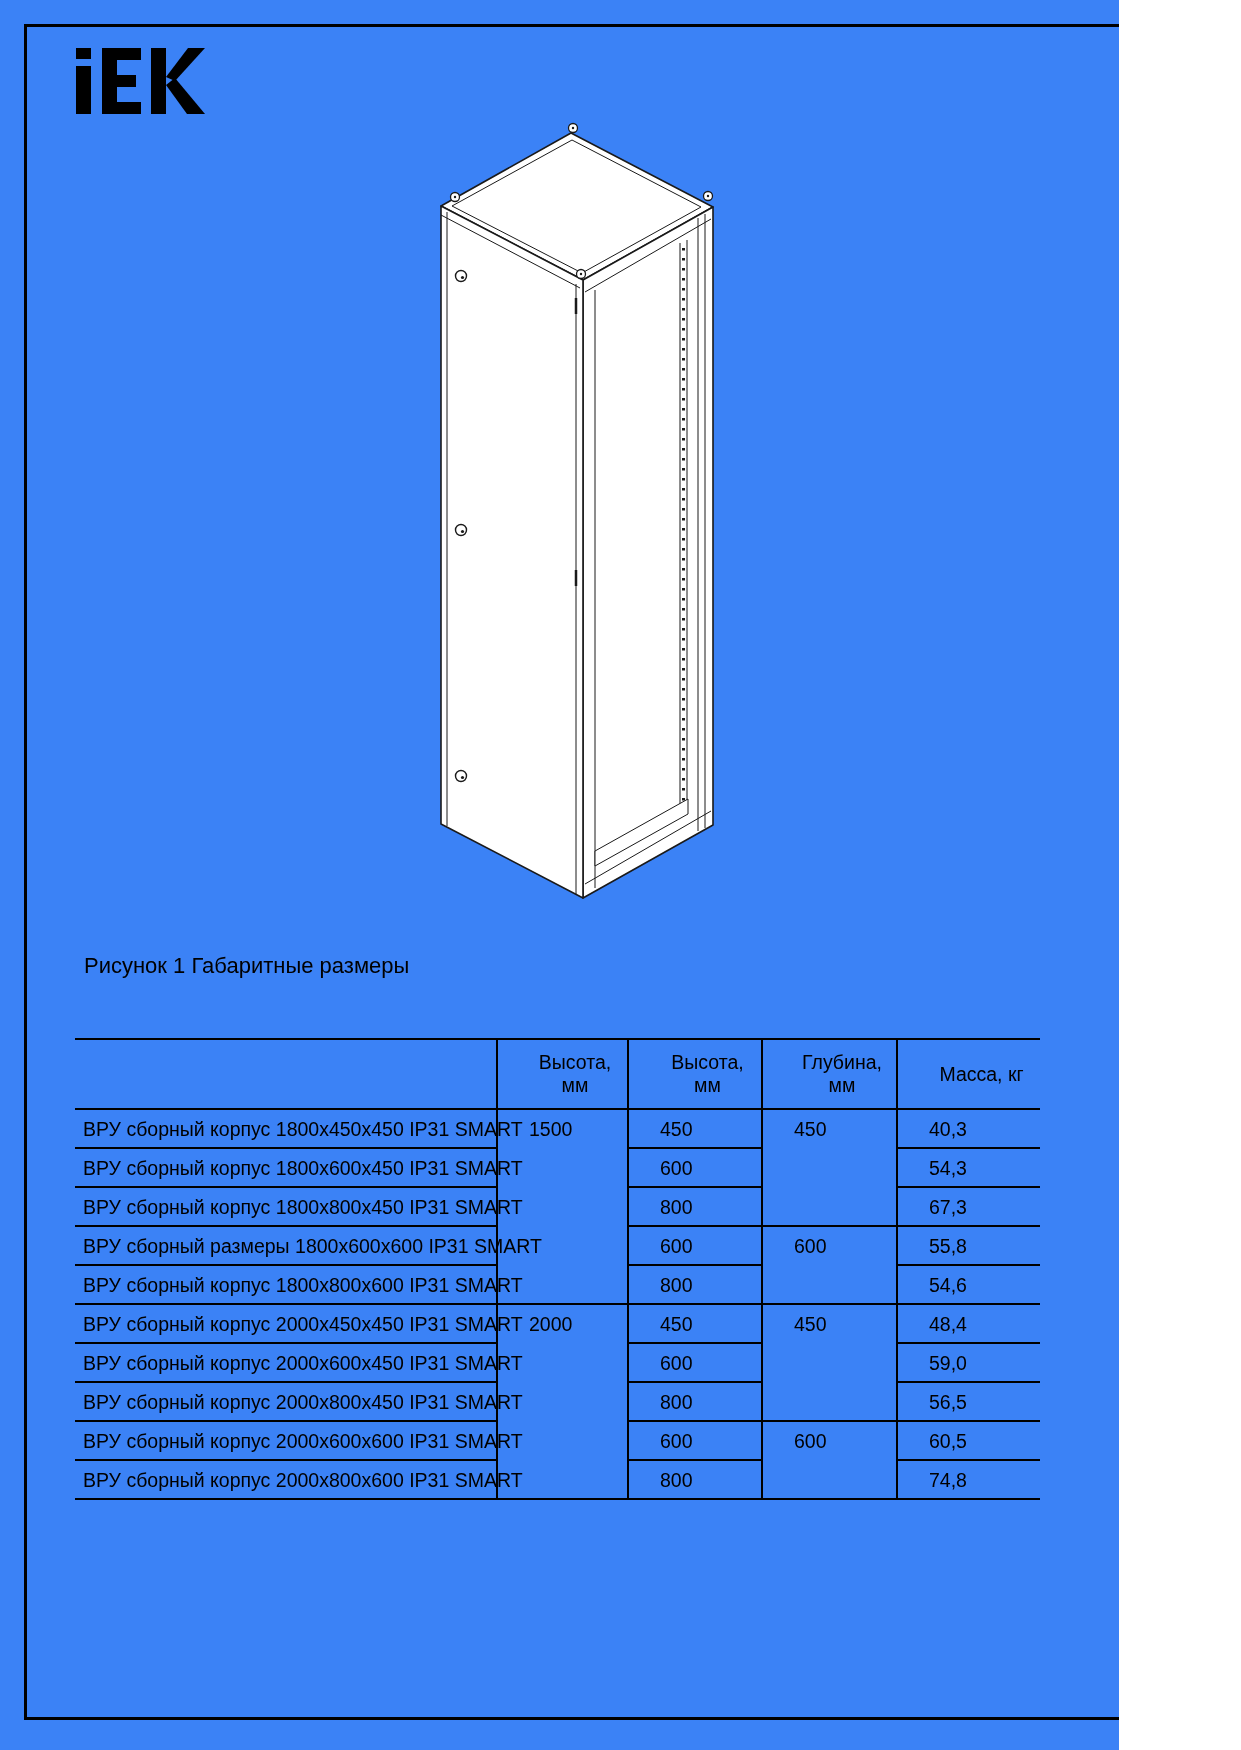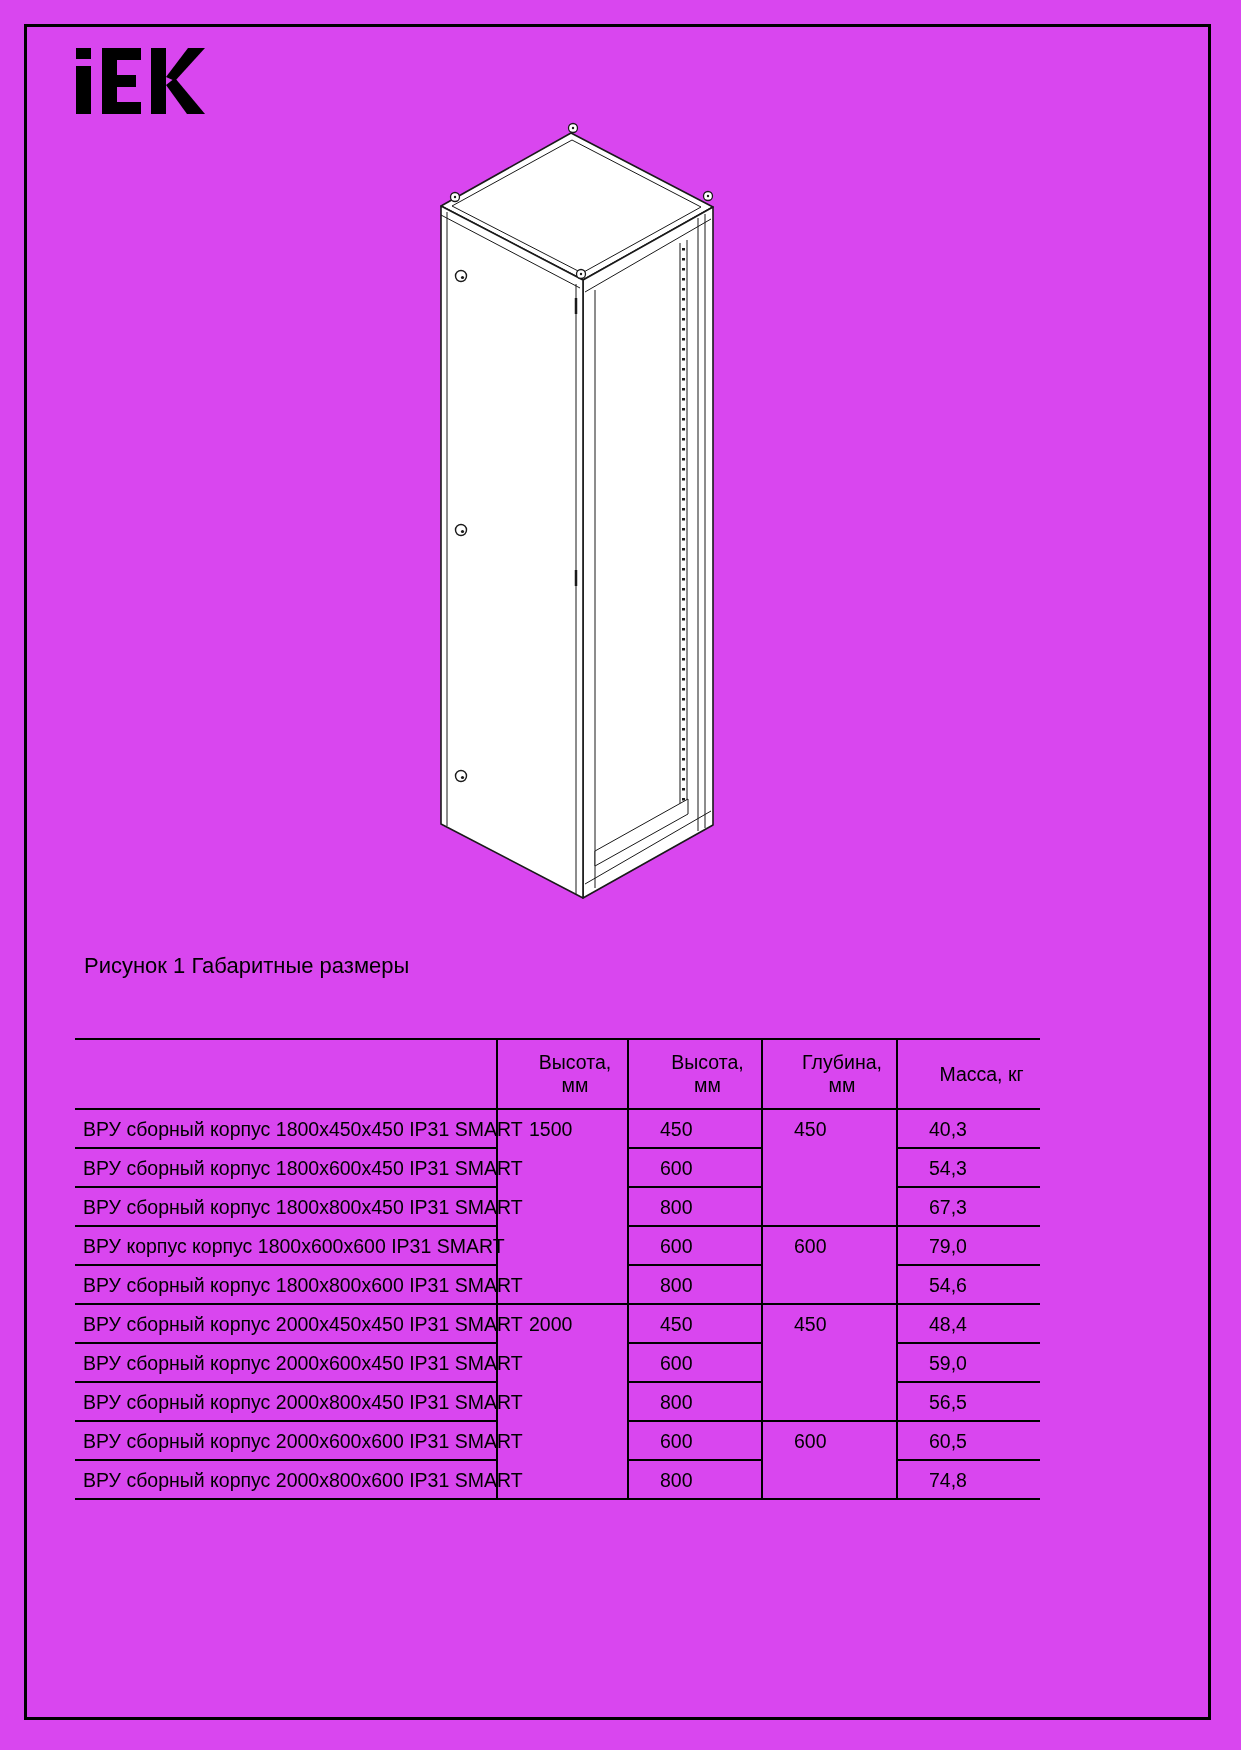--- a/index.html
+++ b/index.html
@@ -1,17 +1,17 @@
 <!DOCTYPE html>
 <html><head>
 <meta charset="utf-8">
 <style>
   html,body{margin:0;padding:0;background:#fff;}
   body{font-family:"Liberation Sans", sans-serif; color:#000;}
-  .page{position:relative;width:1241px;height:1750px;background:#d946ef;overflow:hidden;}
+  .page{position:relative;width:1119px;height:1750px;background:#3b82f6;overflow:hidden;}
   .frame{position:absolute;left:24px;top:24px;width:1187px;height:1696px;border:3px solid #000;box-sizing:border-box;}
   .logo{position:absolute;left:74px;top:48px;}
   .drawing{position:absolute;left:428px;top:118px;}
   .caption{position:absolute;left:84px;top:953px;font-size:22px;color:#000;}
   table.dims{position:absolute;left:75px;top:1038px;width:965px;border-collapse:collapse;table-layout:fixed;font-size:19.5px;}
   table.dims th{border-top:2px solid #000;border-bottom:2px solid #000;font-weight:normal;text-align:center;padding:11px 6px;}
   table.dims td{border-top:2px solid #000;border-bottom:2px solid #000;padding:6px 8px 5px 8px;vertical-align:top;text-align:left;line-height:26px;}
   table.dims .vline{border-left:2px solid #000;padding-left:31px;}
   table.dims td.name{padding-left:8px;white-space:nowrap;}
 </style>
@@ -121,24 +121,24 @@
         <td class="name">ВРУ сборный корпус 1800х600х450 IP31 SMART</td>
         <td class="vline">600</td>
         <td class="vline">54,3</td>
       </tr>
       <tr>
         <td class="name">ВРУ сборный корпус 1800х800х450 IP31 SMART</td>
         <td class="vline">800</td>
         <td class="vline">67,3</td>
       </tr>
       <tr>
-        <td class="name">ВРУ корпус корпус 1800х600х600 IP31 SMART</td>
+        <td class="name">ВРУ сборный размеры 1800х600х600 IP31 SMART</td>
         <td class="vline">600</td>
         <td class="vline" rowspan="2">600</td>
-        <td class="vline">79,0</td>
+        <td class="vline">55,8</td>
       </tr>
       <tr>
         <td class="name">ВРУ сборный корпус 1800х800х600 IP31 SMART</td>
         <td class="vline">800</td>
         <td class="vline">54,6</td>
       </tr>
       <tr>
         <td class="name">ВРУ сборный корпус 2000х450х450 IP31 SMART</td>
         <td class="vline" rowspan="5">2000</td>
         <td class="vline">450</td>

